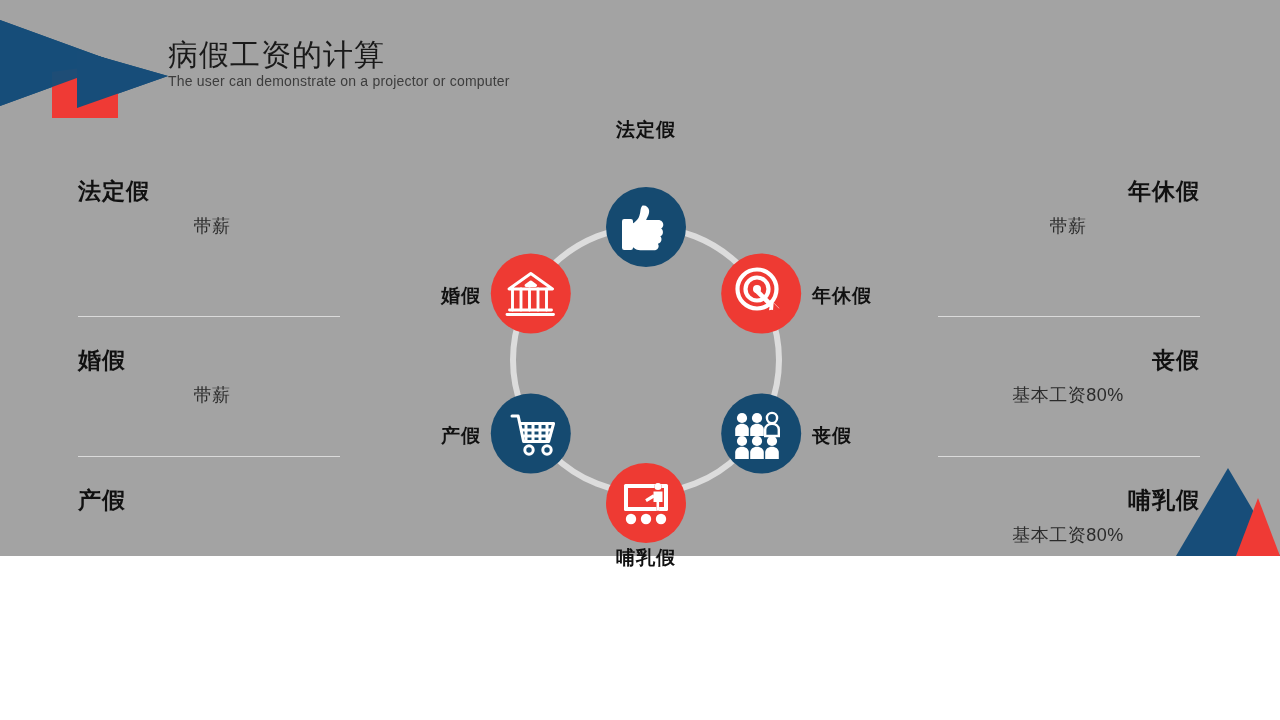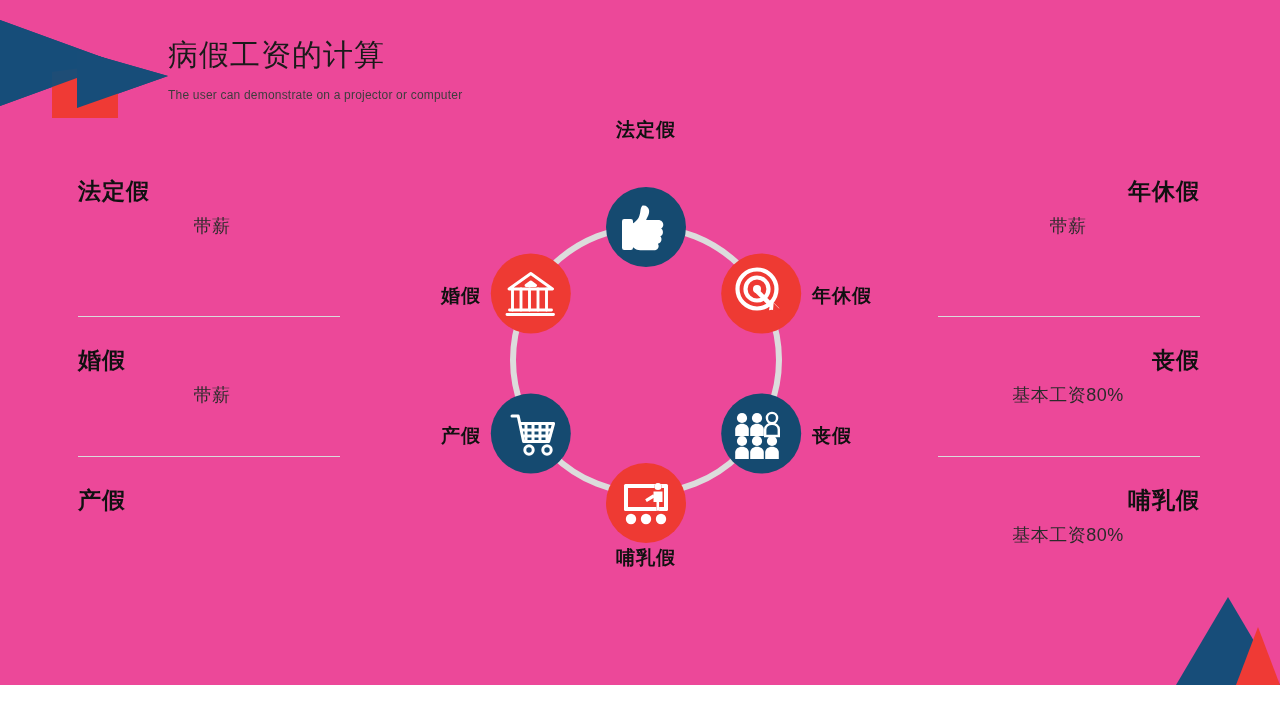--- a/index.html
+++ b/index.html
@@ -2,32 +2,32 @@
 <html><head>
 <meta charset="utf-8">
 <style>
   * { margin:0; padding:0; box-sizing:border-box; }
   html, body {
     width:1280px; height:720px;
     background:#ffffff;
     font-family:"Liberation Sans","DejaVu Sans",sans-serif;
     overflow:hidden;
   }
-  #slide { position:relative; width:1280px; height:685px; background:#ec4899; }
+  #slide { position:relative; width:1280px; height:556px; background:#a3a3a3; }
 
   
   .header-deco { position:absolute; left:0; top:18px; width:180px; height:100px; }
   .title-block { position:absolute; left:168px; top:38px; }
   .slide-title {
     font-size:30px; font-weight:400; color:#1a1a1a;
     letter-spacing:1px; line-height:1.12;
   }
   .slide-subtitle {
-    font-size:12px; font-weight:400; color:#3d3d3d;
-    letter-spacing:.2px; margin-top:16px;
+    font-size:14px; font-weight:400; color:#3d3d3d;
+    letter-spacing:.2px; margin-top:1px;
   }
 
   
   .col { position:absolute; width:262px; }
   .col-left  { left:78px;  top:176px; text-align:left; }
   .col-right { left:938px; top:176px; text-align:right; }
   .col-item { height:140px; position:relative; }
   .col-item + .col-item { border-top:1px solid #dadada; padding-top:28px; }
   .col-item .ci-title {
     font-size:23px; font-weight:700; color:#111; letter-spacing:1px;

